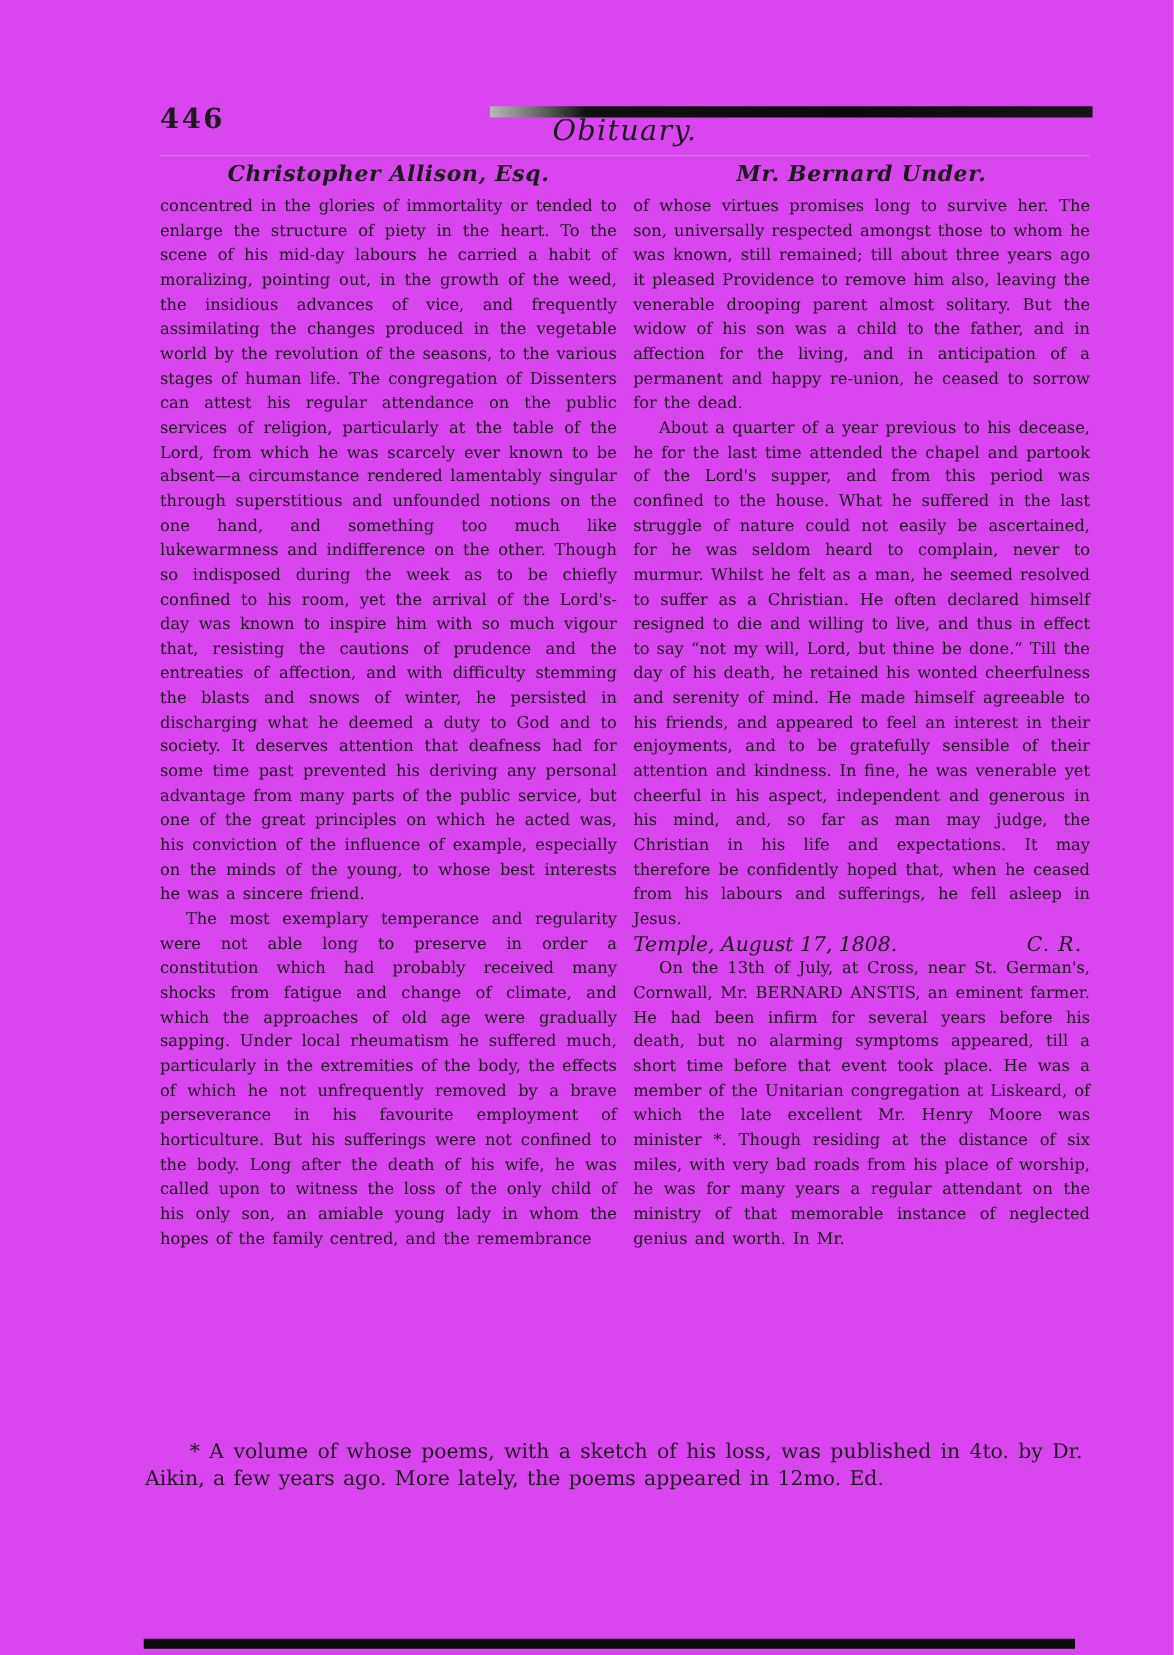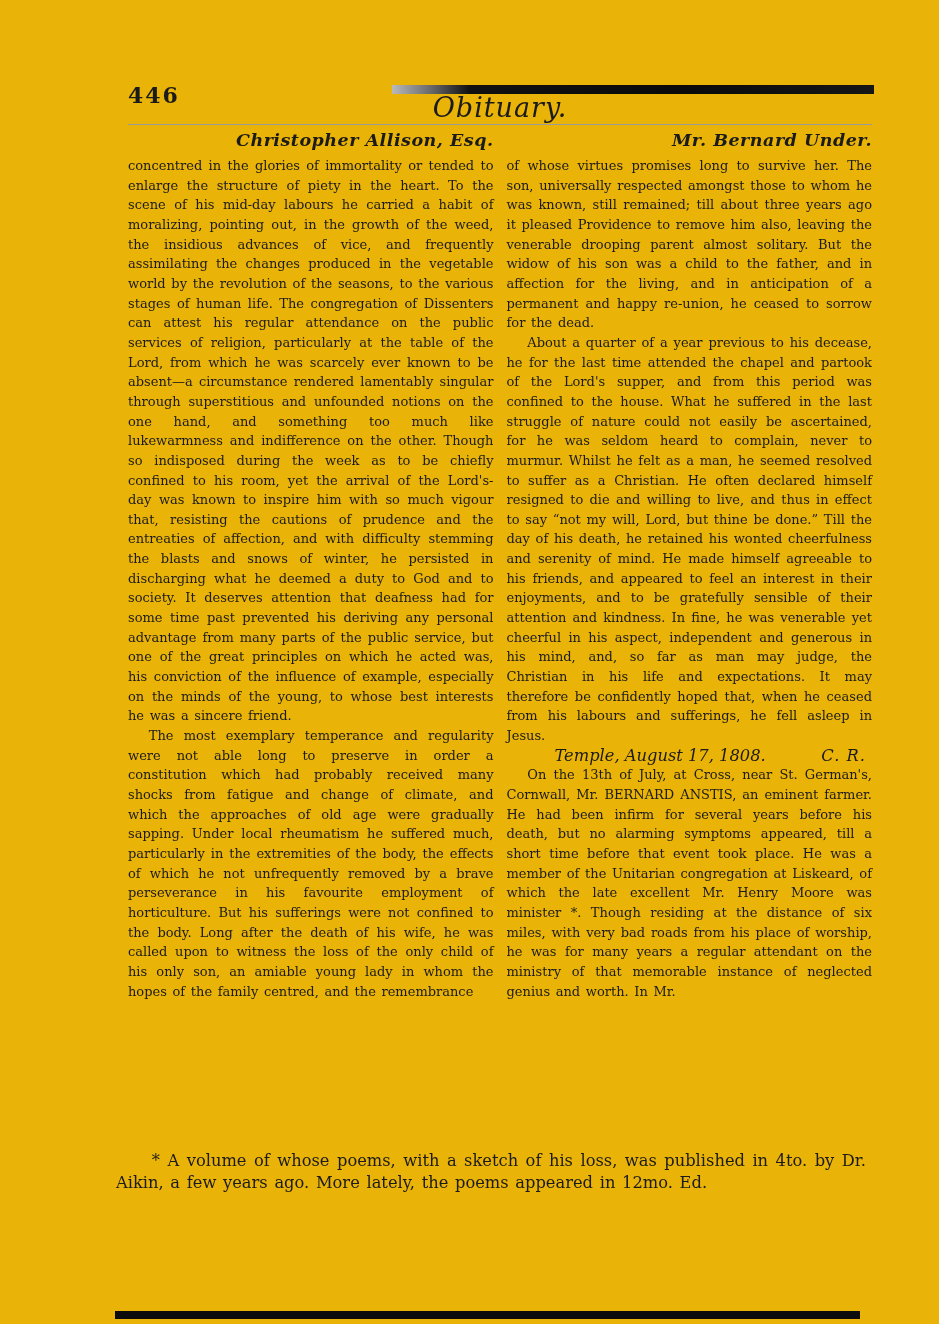--- a/index.html
+++ b/index.html
@@ -1,20 +1,20 @@
 <!DOCTYPE html>
 <html lang="en"><head>
 <meta charset="utf-8">
 <style>
   html, body { margin: 0; padding: 0; background: #ffffff; }
   .page {
     position: relative;
     width: 939px;
     height: 1324px;
-    background: #eab308;
+    background: #d946ef;
     font-family: "DejaVu Serif", "Liberation Serif", serif;
     color: #1b1b1b;
     overflow: hidden;
   }
   .page-number {
     position: absolute;
     top: 82px; left: 128px;
     font-size: 22px;
     font-weight: bold;
     letter-spacing: 2px;
@@ -22,37 +22,37 @@
   .top-rule {
     position: absolute;
     top: 85px; left: 392px; width: 482px; height: 9px;
     background: linear-gradient(to right, #b9b9b9 0%, #6a6a6a 8%, #111 16%, #0a0a0a 60%, #161616 100%);
   }
   .running-title {
     position: absolute;
     top: 92px; left: 128px; width: 744px;
     text-align: center;
     font-style: italic;
-    font-size: 27px;
+    font-size: 23px;
     letter-spacing: 1px;
   }
   .header-rule {
     position: absolute;
     top: 124px; left: 128px; width: 744px; height: 1px;
     background: #9a9a9a;
   }
   .columns {
     position: absolute;
     top: 130px; left: 128px; width: 744px;
     display: flex;
     gap: 13px;
   }
   .column { flex: 1 1 0; min-width: 0; }
   .column-title {
-    text-align: right;
+    text-align: center;
     font-style: italic;
     font-size: 17.5px;
     margin: 0 0 6px 0;
     letter-spacing: 0.5px;
   }
   .column p {
     margin: 0;
     font-size: 13px;
     line-height: 19.65px;
     text-align: justify;
@@ -60,21 +60,20 @@
     hyphens: auto;
   }
   .column p.indent { text-indent: 1.6em; }
   .dateline-row {
     display: flex;
     justify-content: space-between;
     align-items: baseline;
     font-size: 16.3px;
     line-height: 19.65px;
     padding-right: 6px;
-    margin-left: 48px;
   }
   .dateline { font-style: italic; }
   .signature { letter-spacing: 1px; font-style: italic; }
   .footnote {
     position: absolute;
     top: 1150px; left: 116px; width: 750px;
     font-size: 16.3px;
     line-height: 21.5px;
     text-align: justify;
     text-indent: 2.2em;

